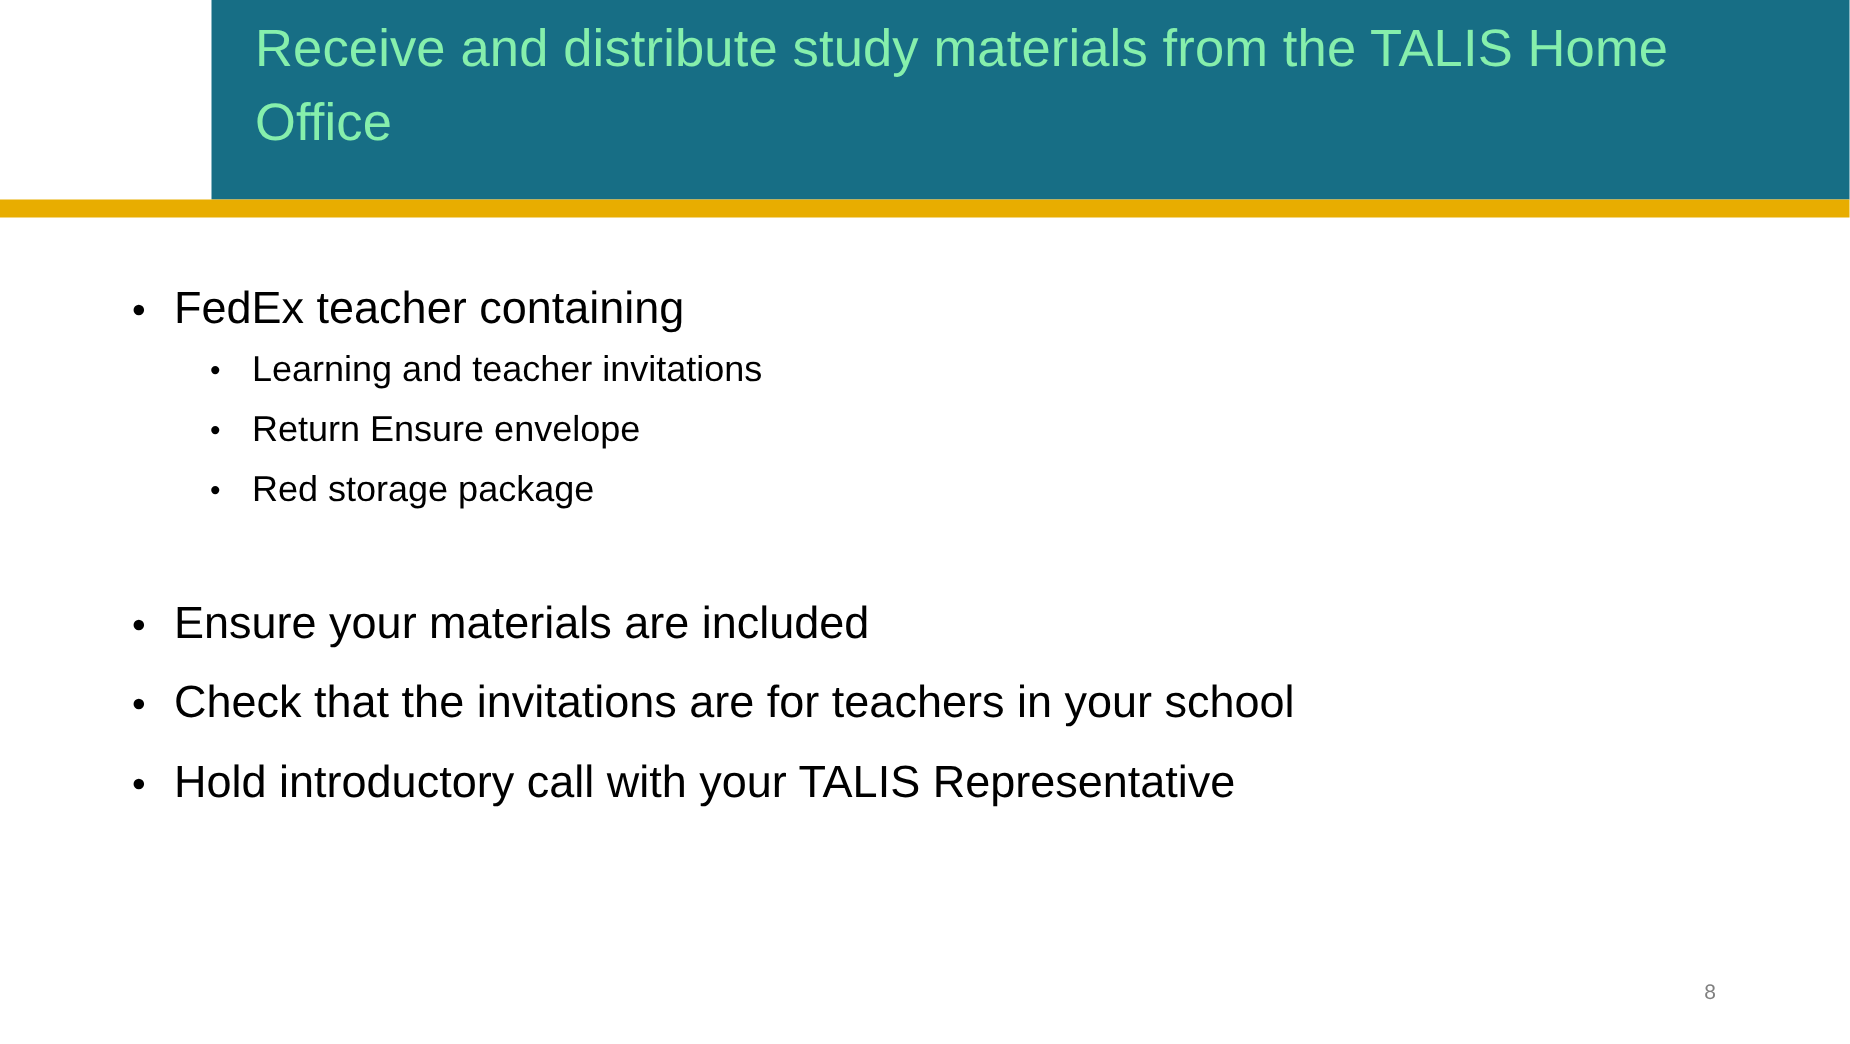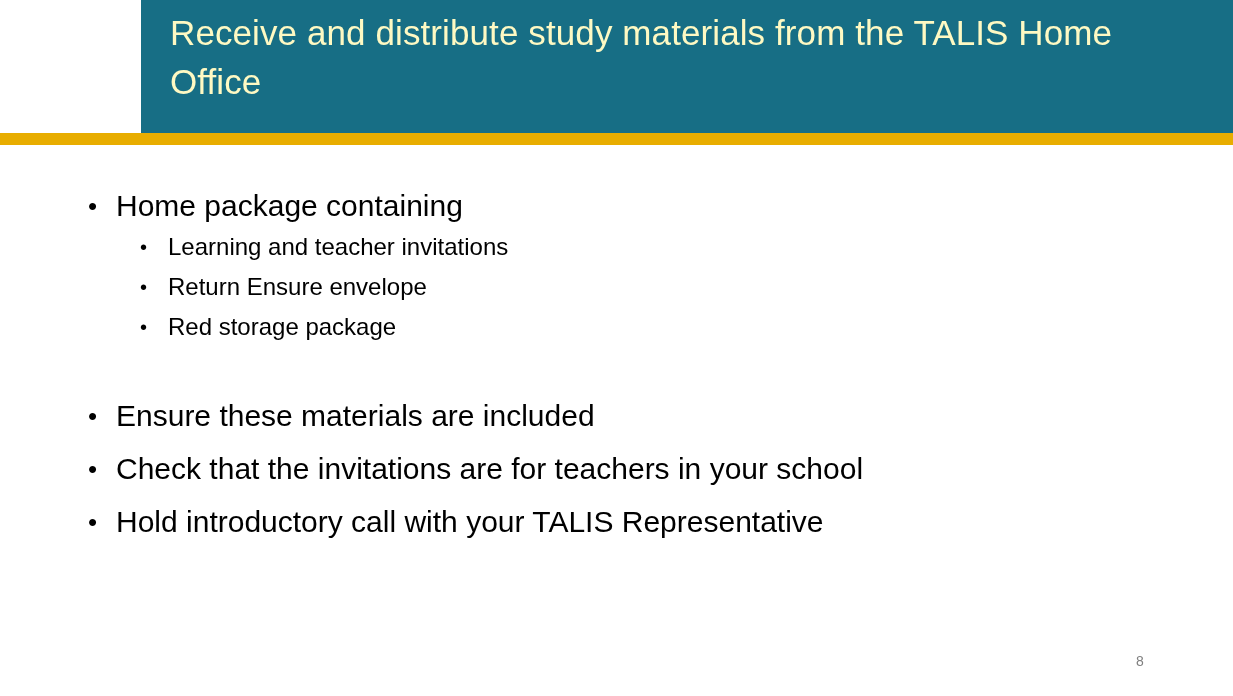--- a/index.html
+++ b/index.html
@@ -37,21 +37,21 @@
     top: 0;
     width: 1092px;
     height: 133px;
     background: #176e85;
   }
   .header-title {
     position: absolute;
     left: 29px;
     top: 8px;
     width: 1035px;
-    color: #fef9c3;
+    color: #86efac;
     font-family: "Liberation Sans", sans-serif;
     font-size: 35px;
     font-weight: 300;
     line-height: 49px;
     letter-spacing: 0.1px;
     white-space: pre-line;
   }
   .gold-bar {
     position: absolute;
     left: 0;
@@ -237,21 +237,21 @@
 
   </div>
 
   <div class="gold-bar"></div>
 
   <div class="body-area">
     <ul class="bullet-list">
 
       <li class="bullet lvl1">
         <span class="dot">•</span>
-        <span class="txt">Home package containing</span>
+        <span class="txt">FedEx teacher containing</span>
       </li>
 
       <li class="bullet lvl2">
         <span class="dot">•</span>
         <span class="txt">Learning and teacher invitations</span>
       </li>
 
       <li class="bullet lvl2">
         <span class="dot">•</span>
         <span class="txt">Return Ensure envelope</span>
@@ -259,21 +259,21 @@
 
       <li class="bullet lvl2">
         <span class="dot">•</span>
         <span class="txt">Red storage package</span>
       </li>
 
       <li class="spacer"></li>
 
       <li class="bullet lvl1 spaced">
         <span class="dot">•</span>
-        <span class="txt">Ensure these materials are included</span>
+        <span class="txt">Ensure your materials are included</span>
       </li>
 
       <li class="bullet lvl1 spaced">
         <span class="dot">•</span>
         <span class="txt">Check that the invitations are for teachers in your school</span>
       </li>
 
       <li class="bullet lvl1 spaced">
         <span class="dot">•</span>
         <span class="txt">Hold introductory call with your TALIS Representative</span>

